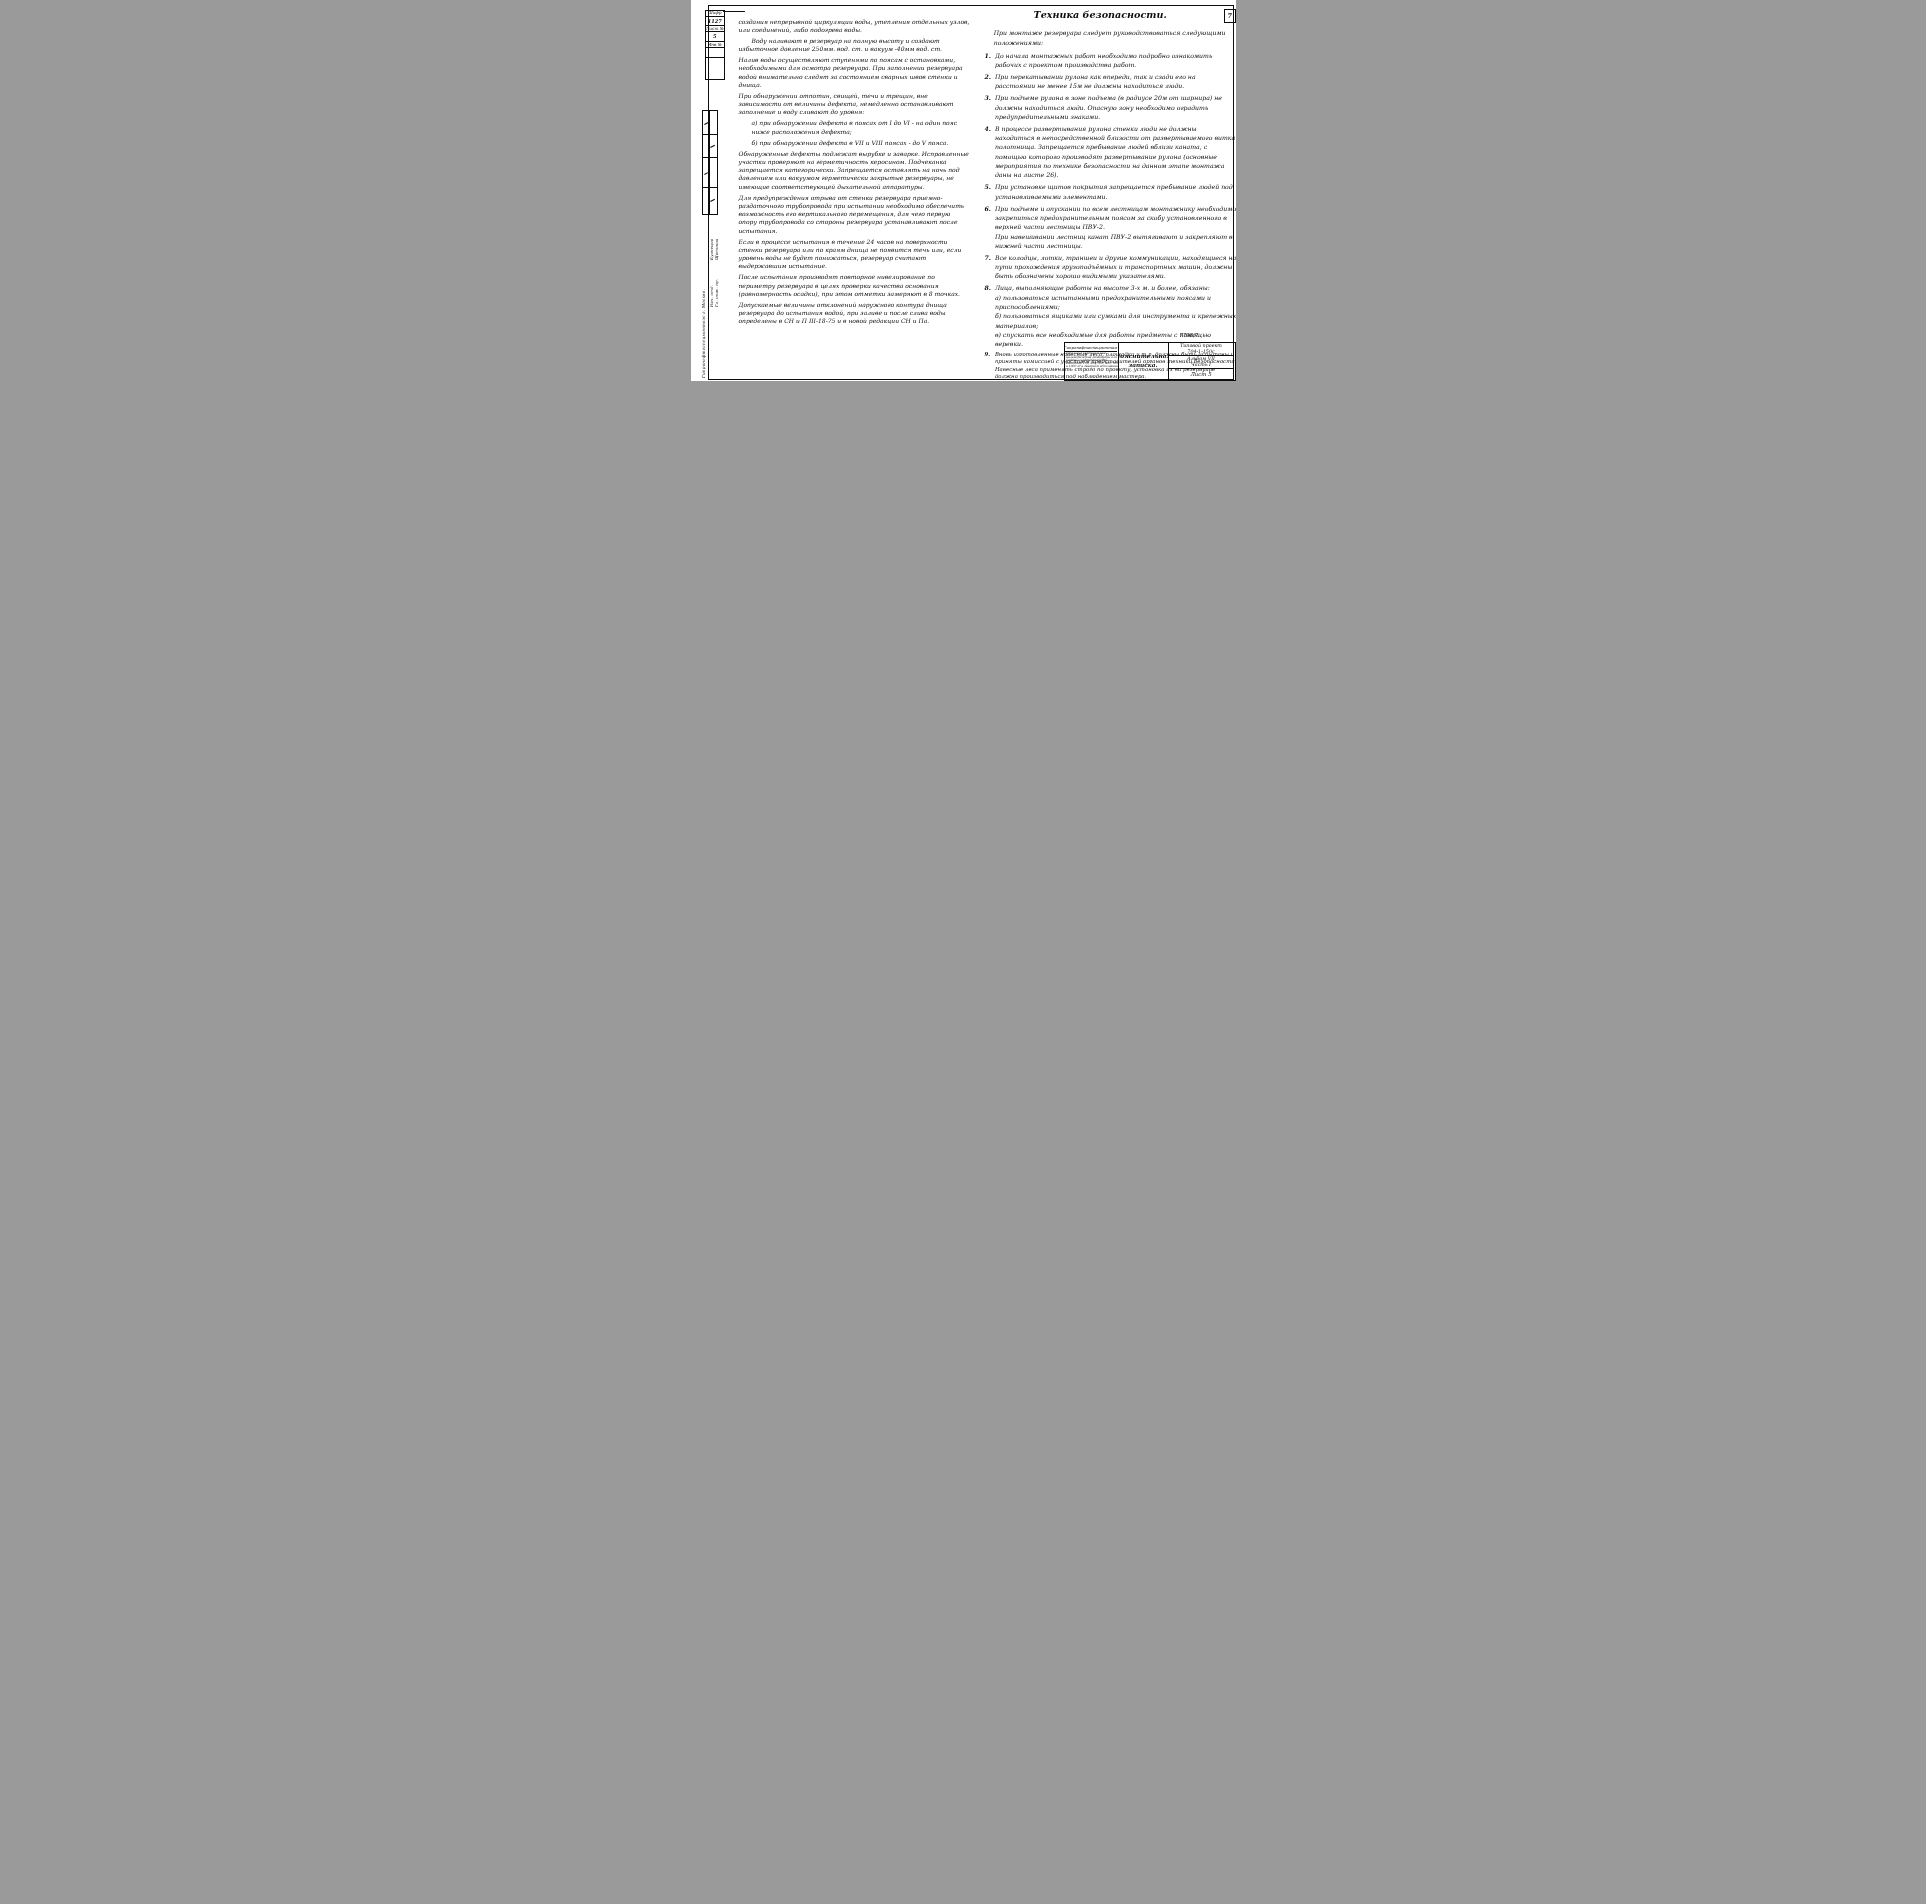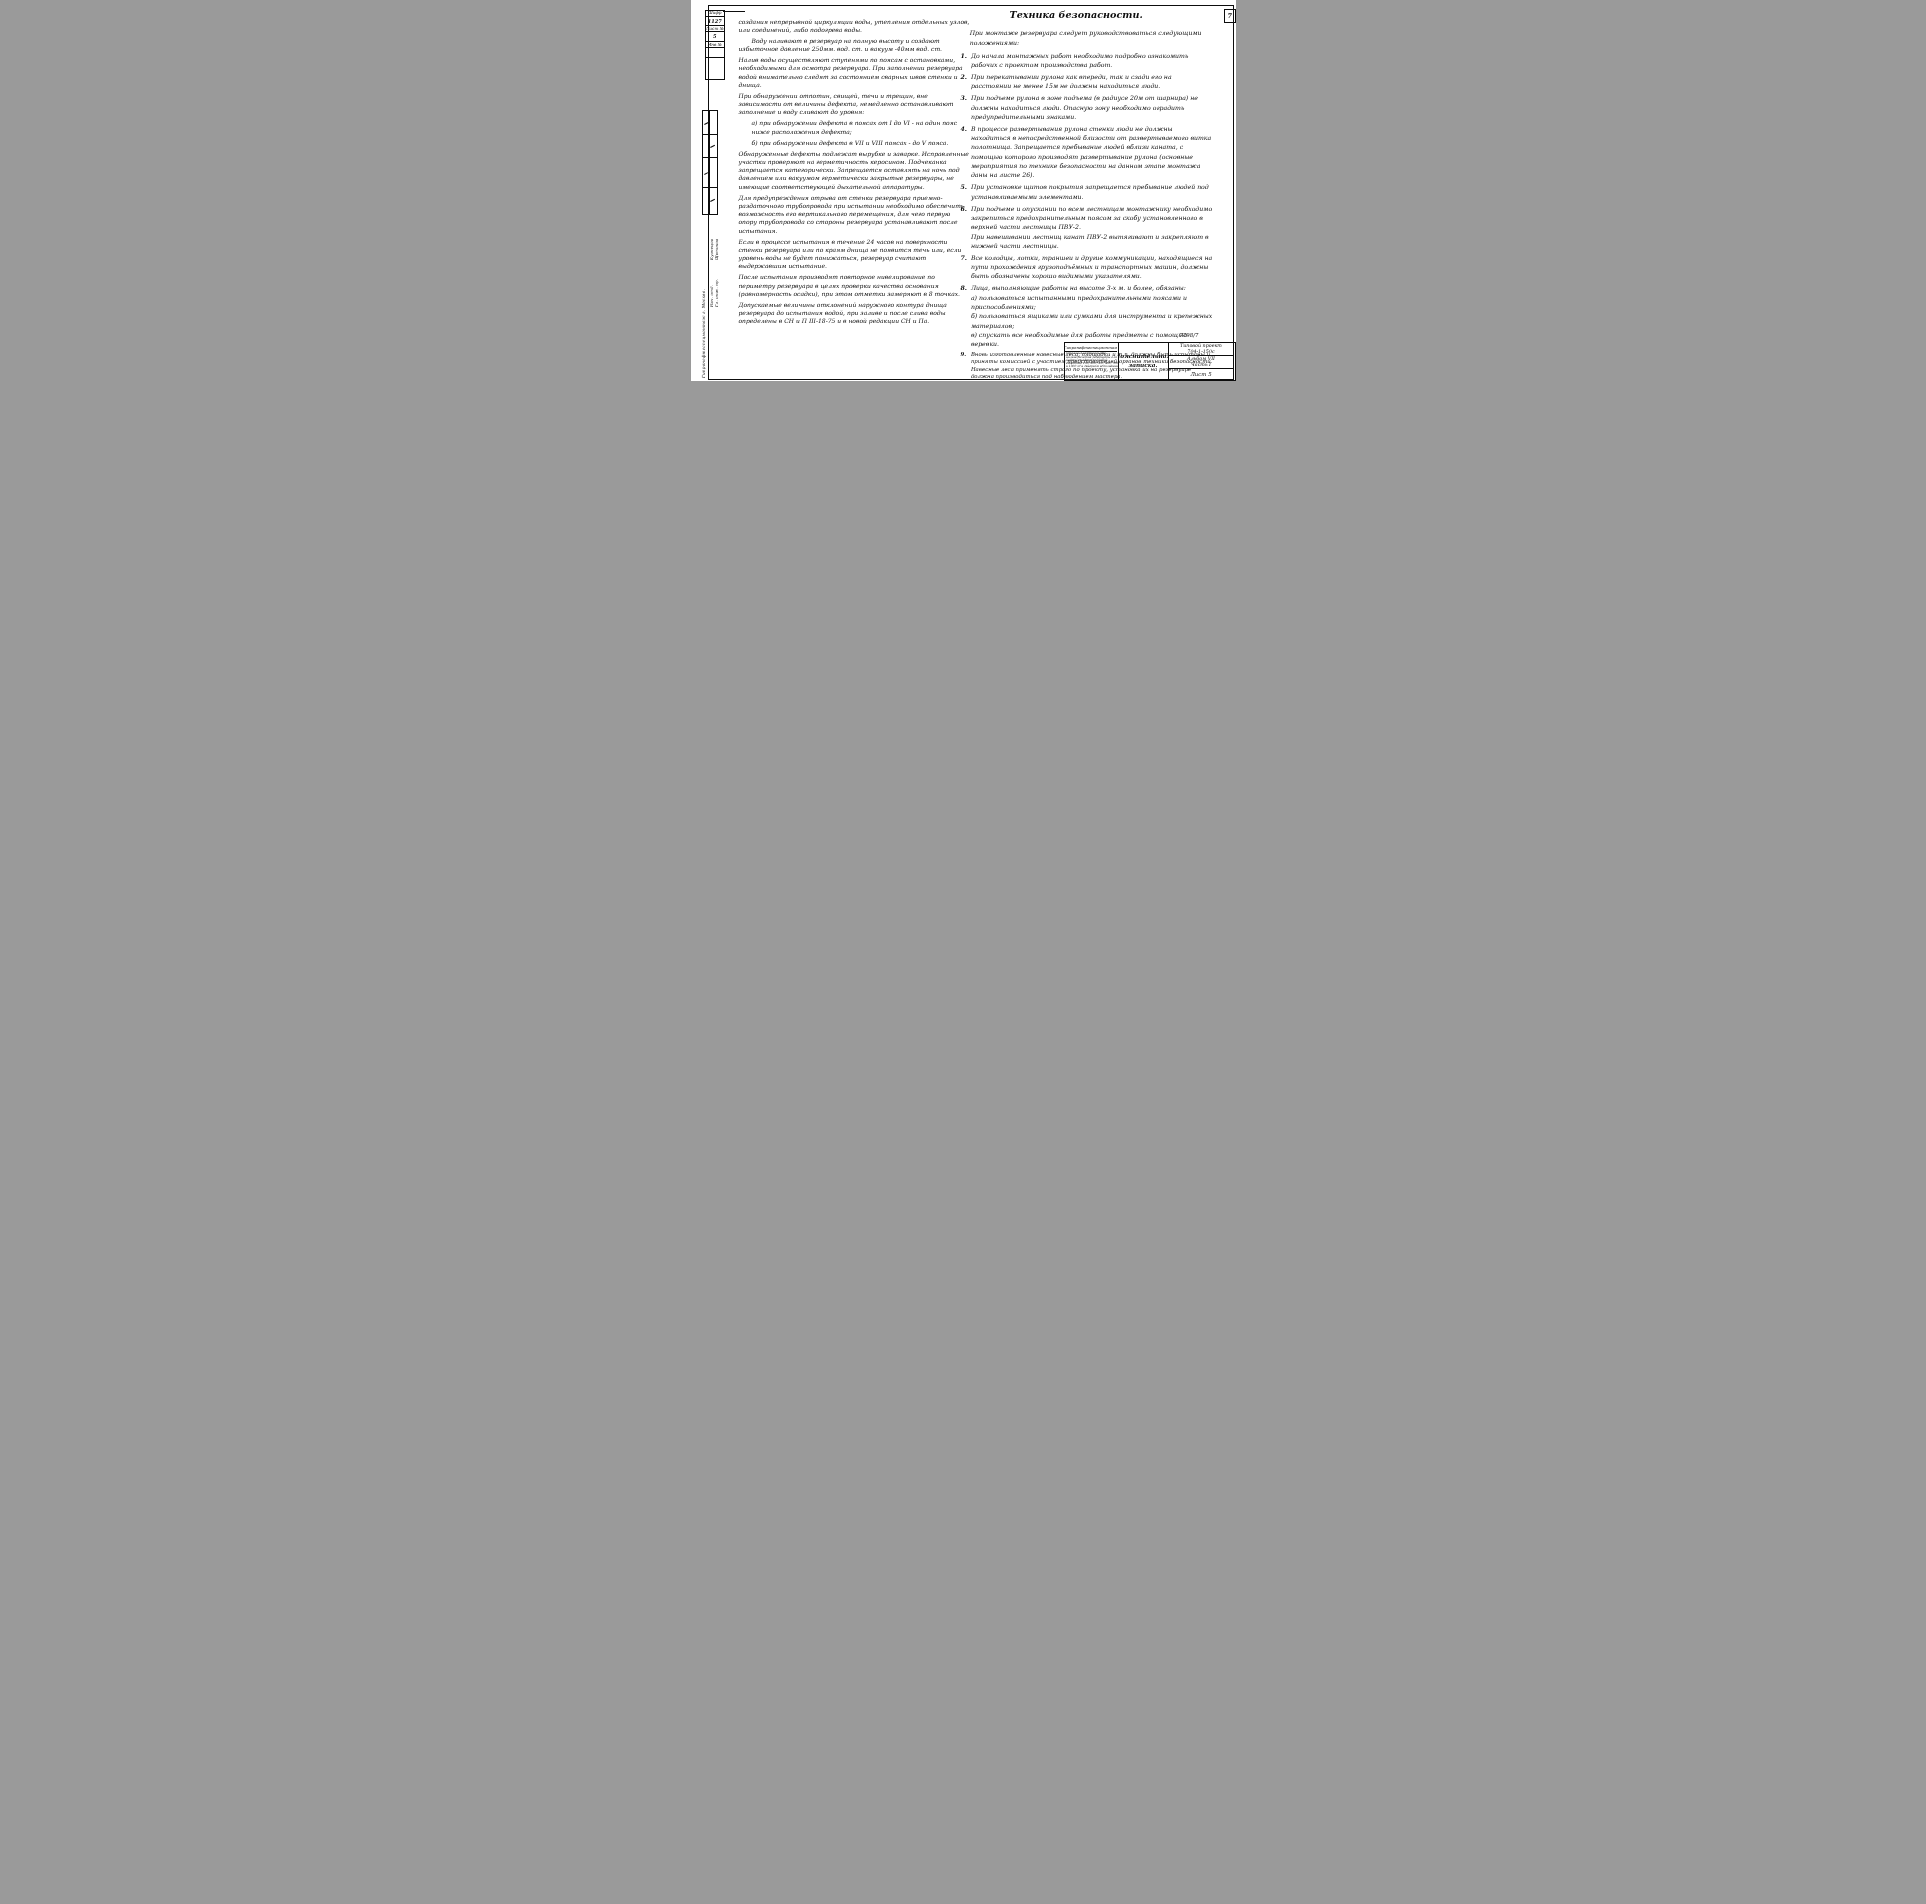--- a/index.html
+++ b/index.html
@@ -20,21 +20,21 @@
   .sig-table .h{position:absolute;left:0;width:100%;height:0.6px;background:#0d0d0d;}
   .sig-table .v{position:absolute;top:0;width:0.6px;height:100%;background:#0d0d0d;left:6.5px;}
   .scribble{position:absolute;height:0.6px;background:#0d0d0d;transform:rotate(-28deg);}
   .vtext{position:absolute;writing-mode:vertical-rl;transform:rotate(180deg);
     font-size:3.9px;letter-spacing:0.2px;white-space:nowrap;}
   
   .left-col{position:absolute;left:48px;top:17.7px;width:232px;font-size:6px;line-height:1.38;}
   .left-col p{margin:0 0 2.7px 0;}
   .left-col p.ind{text-indent:13px;}
   .left-col p.ind-a{margin-left:13px;}
-  .right-col{position:absolute;left:270px;top:7.7px;width:253px;font-size:6.2px;line-height:1.5;}
+  .right-col{position:absolute;left:294px;top:7.7px;width:253px;font-size:6.2px;line-height:1.5;}
   .rc-title{font-size:9.6px;font-weight:bold;text-align:center;width:216px;margin:0 0 6.2px 7.7px;}
   .rc-intro{margin:0 0 3.9px 9.2px;white-space:pre-line;}
   .item{display:flex;margin:0 0 2.7px 0;}
   .item .num{flex:0 0 10.4px;font-weight:bold;}
   .item .txt{flex:1;white-space:pre-line;}
   .item.small{font-size:5.4px;line-height:1.35;}
   
   .pagebox{position:absolute;left:533px;top:9.2px;width:10.4px;height:12.3px;border:1px solid #0d0d0d;
     display:flex;align-items:center;justify-content:center;font-size:6.5px;font-weight:bold;}
   

